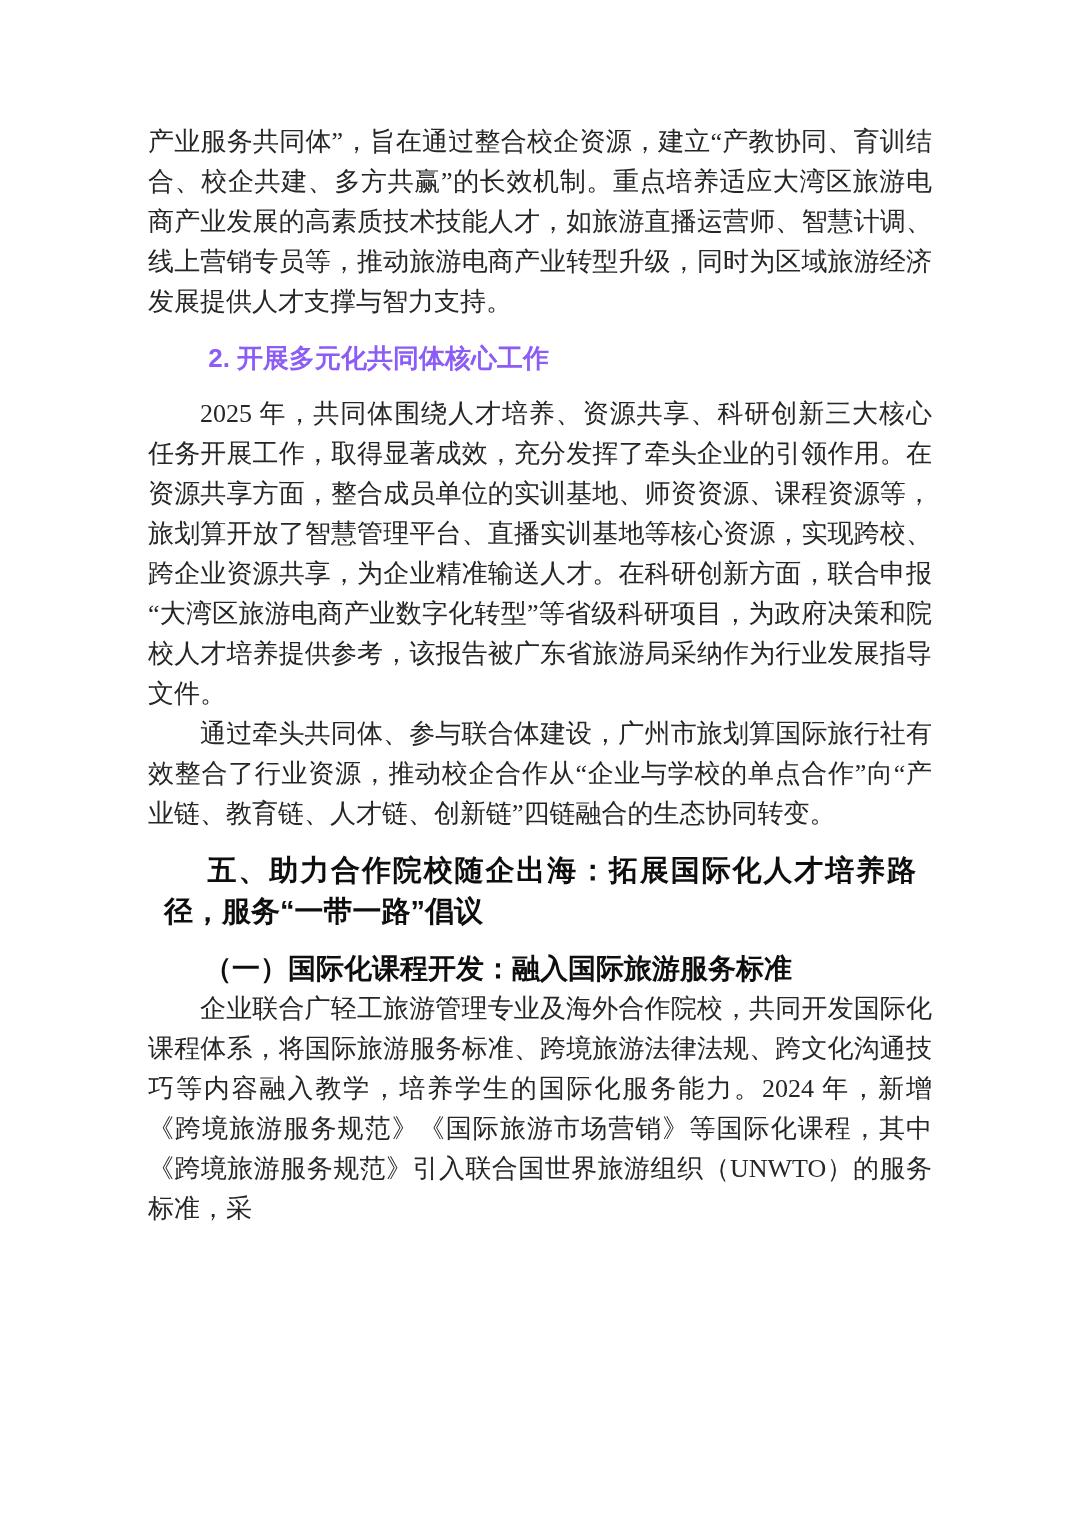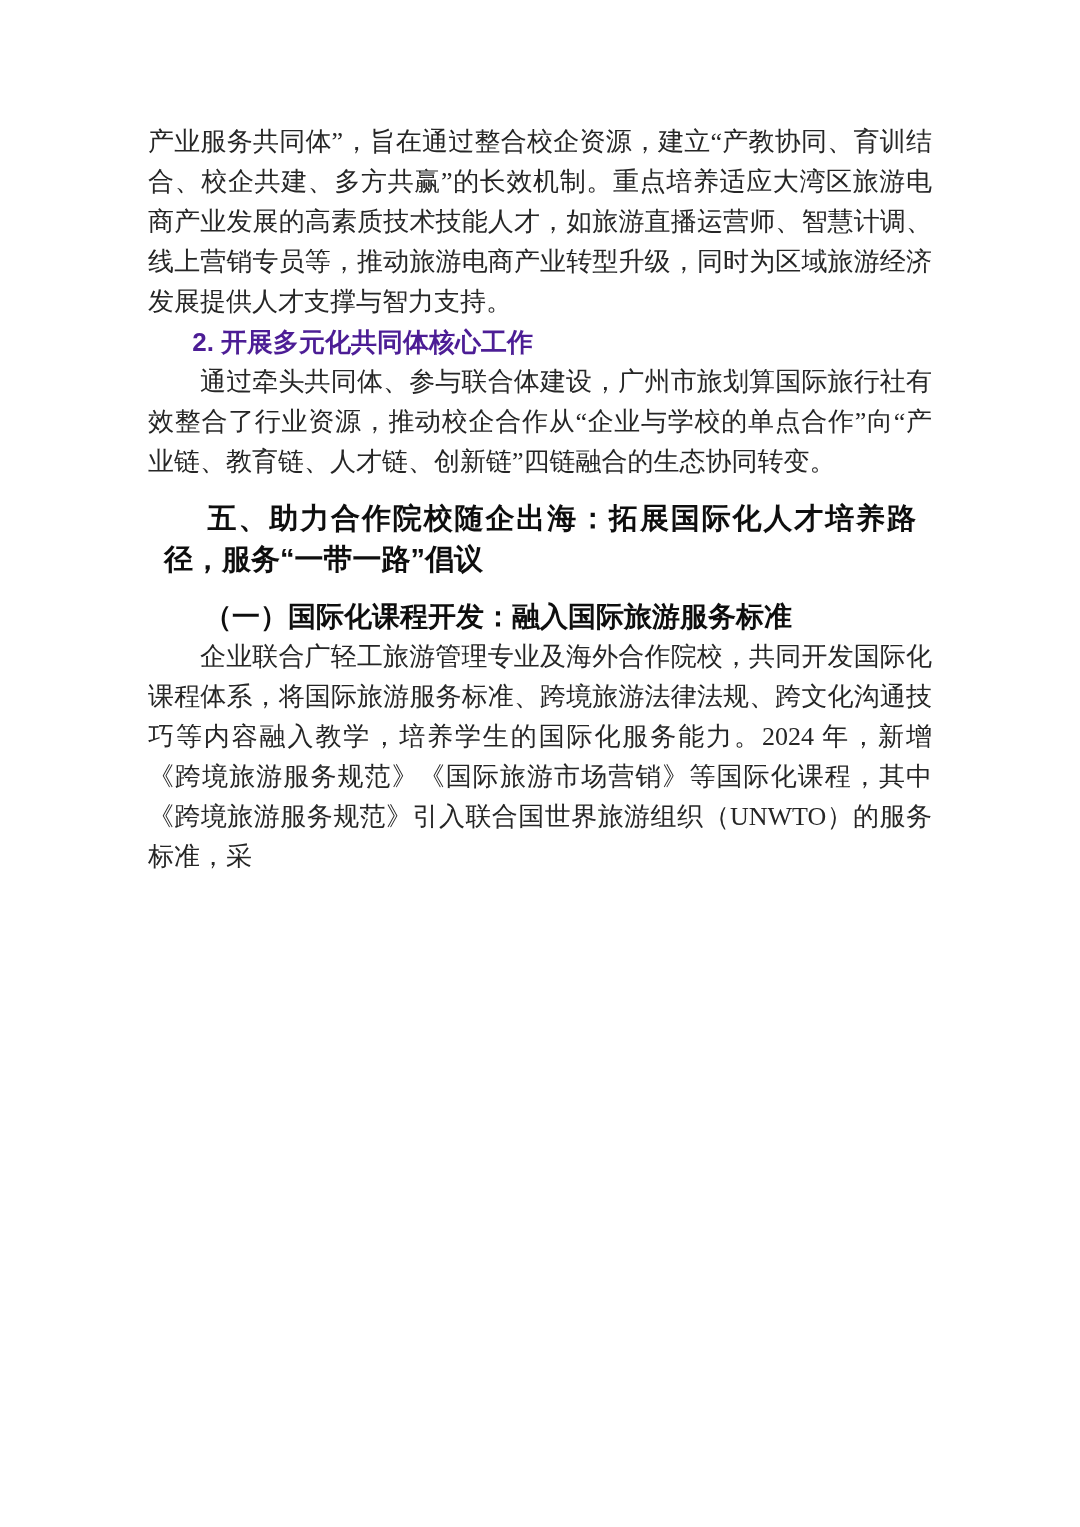--- a/index.html
+++ b/index.html
@@ -48,26 +48,26 @@
     margin: 0;
     font-size: 28px;
     line-height: 41px;
     font-weight: 700;
     text-indent: 2em;
     color: #0e0e0e;
     font-family: "Liberation Sans", sans-serif;
     text-align: justify;
   }
   .heading-3 {
-    margin: 0;
+    margin: 16px;
     font-size: 26px;
     line-height: 40px;
     font-weight: 700;
     text-indent: 1.7em;
-    color: #4c1d95;
+    color: #8b5cf6;
     font-family: "Liberation Sans", sans-serif;
   }
   .page-number {
     position: absolute;
     left: -22px;
     top: 1405px;
     width: 100%;
     text-align: center;
     font-size: 25px;
     color: #3a3a3a;
@@ -90,20 +90,21 @@
 <body>
 
 <div class="page">
 
   <div class="content">
 
     <p class="para continued">产业服务共同体”，旨在通过整合校企资源，建立“产教协同、育训结合、校企共建、多方共赢”的长效机制。重点培养适应大湾区旅游电商产业发展的高素质技术技能人才，如旅游直播运营师、智慧计调、线上营销专员等，推动旅游电商产业转型升级，同时为区域旅游经济发展提供人才支撑与智力支持。</p>
 
     <h3 class="heading-3">2. 开展多元化共同体核心工作</h3>
 
+    <p class="para">2025 年，共同体围绕人才培养、资源共享、科研创新三大核心任务开展工作，取得显著成效，充分发挥了牵头企业的引领作用。在资源共享方面，整合成员单位的实训基地、师资资源、课程资源等，旅划算开放了智慧管理平台、直播实训基地等核心资源，实现跨校、跨企业资源共享，为企业精准输送人才。在科研创新方面，联合申报“大湾区旅游电商产业数字化转型”等省级科研项目，为政府决策和院校人才培养提供参考，该报告被广东省旅游局采纳作为行业发展指导文件。</p>
 
 
     <p class="para">通过牵头共同体、参与联合体建设，广州市旅划算国际旅行社有效整合了行业资源，推动校企合作从“企业与学校的单点合作”向“产业链、教育链、人才链、创新链”四链融合的生态协同转变。</p>
 
     <h1 class="heading-1">五、助力合作院校随企出海：拓展国际化人才培养路径，服务“一带一路”倡议</h1>
 
 
     <h2 class="heading-2">（一）国际化课程开发：融入国际旅游服务标准</h2>
 
     <p class="para">企业联合广轻工旅游管理专业及海外合作院校，共同开发国际化课程体系，将国际旅游服务标准、跨境旅游法律法规、跨文化沟通技巧等内容融入教学，培养学生的国际化服务能力。2024 年，新增《跨境旅游服务规范》《国际旅游市场营销》等国际化课程，其中《跨境旅游服务规范》引入联合国世界旅游组织（UNWTO）的服务标准，采</p>

